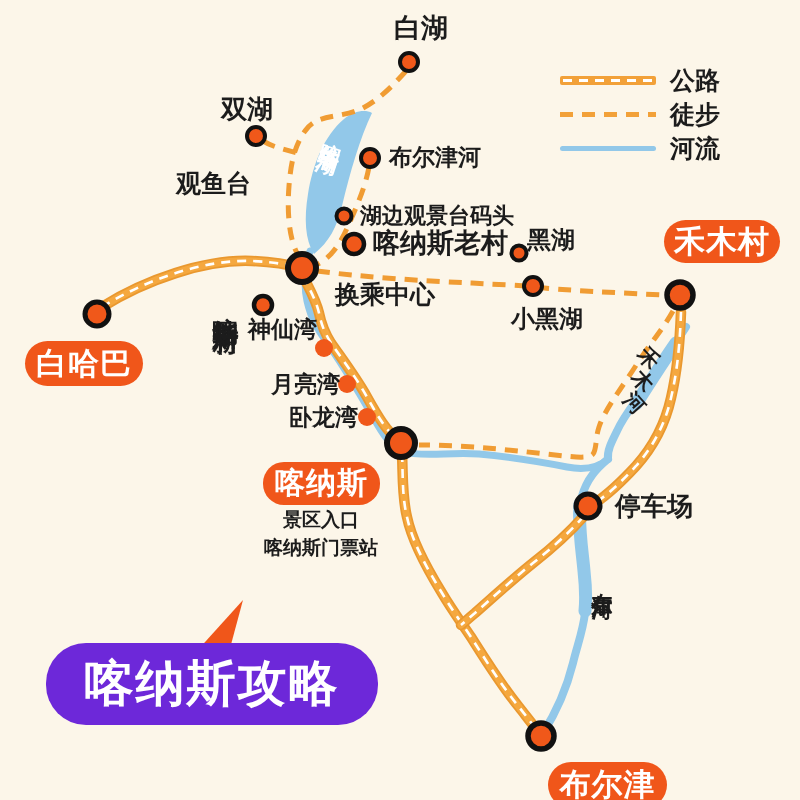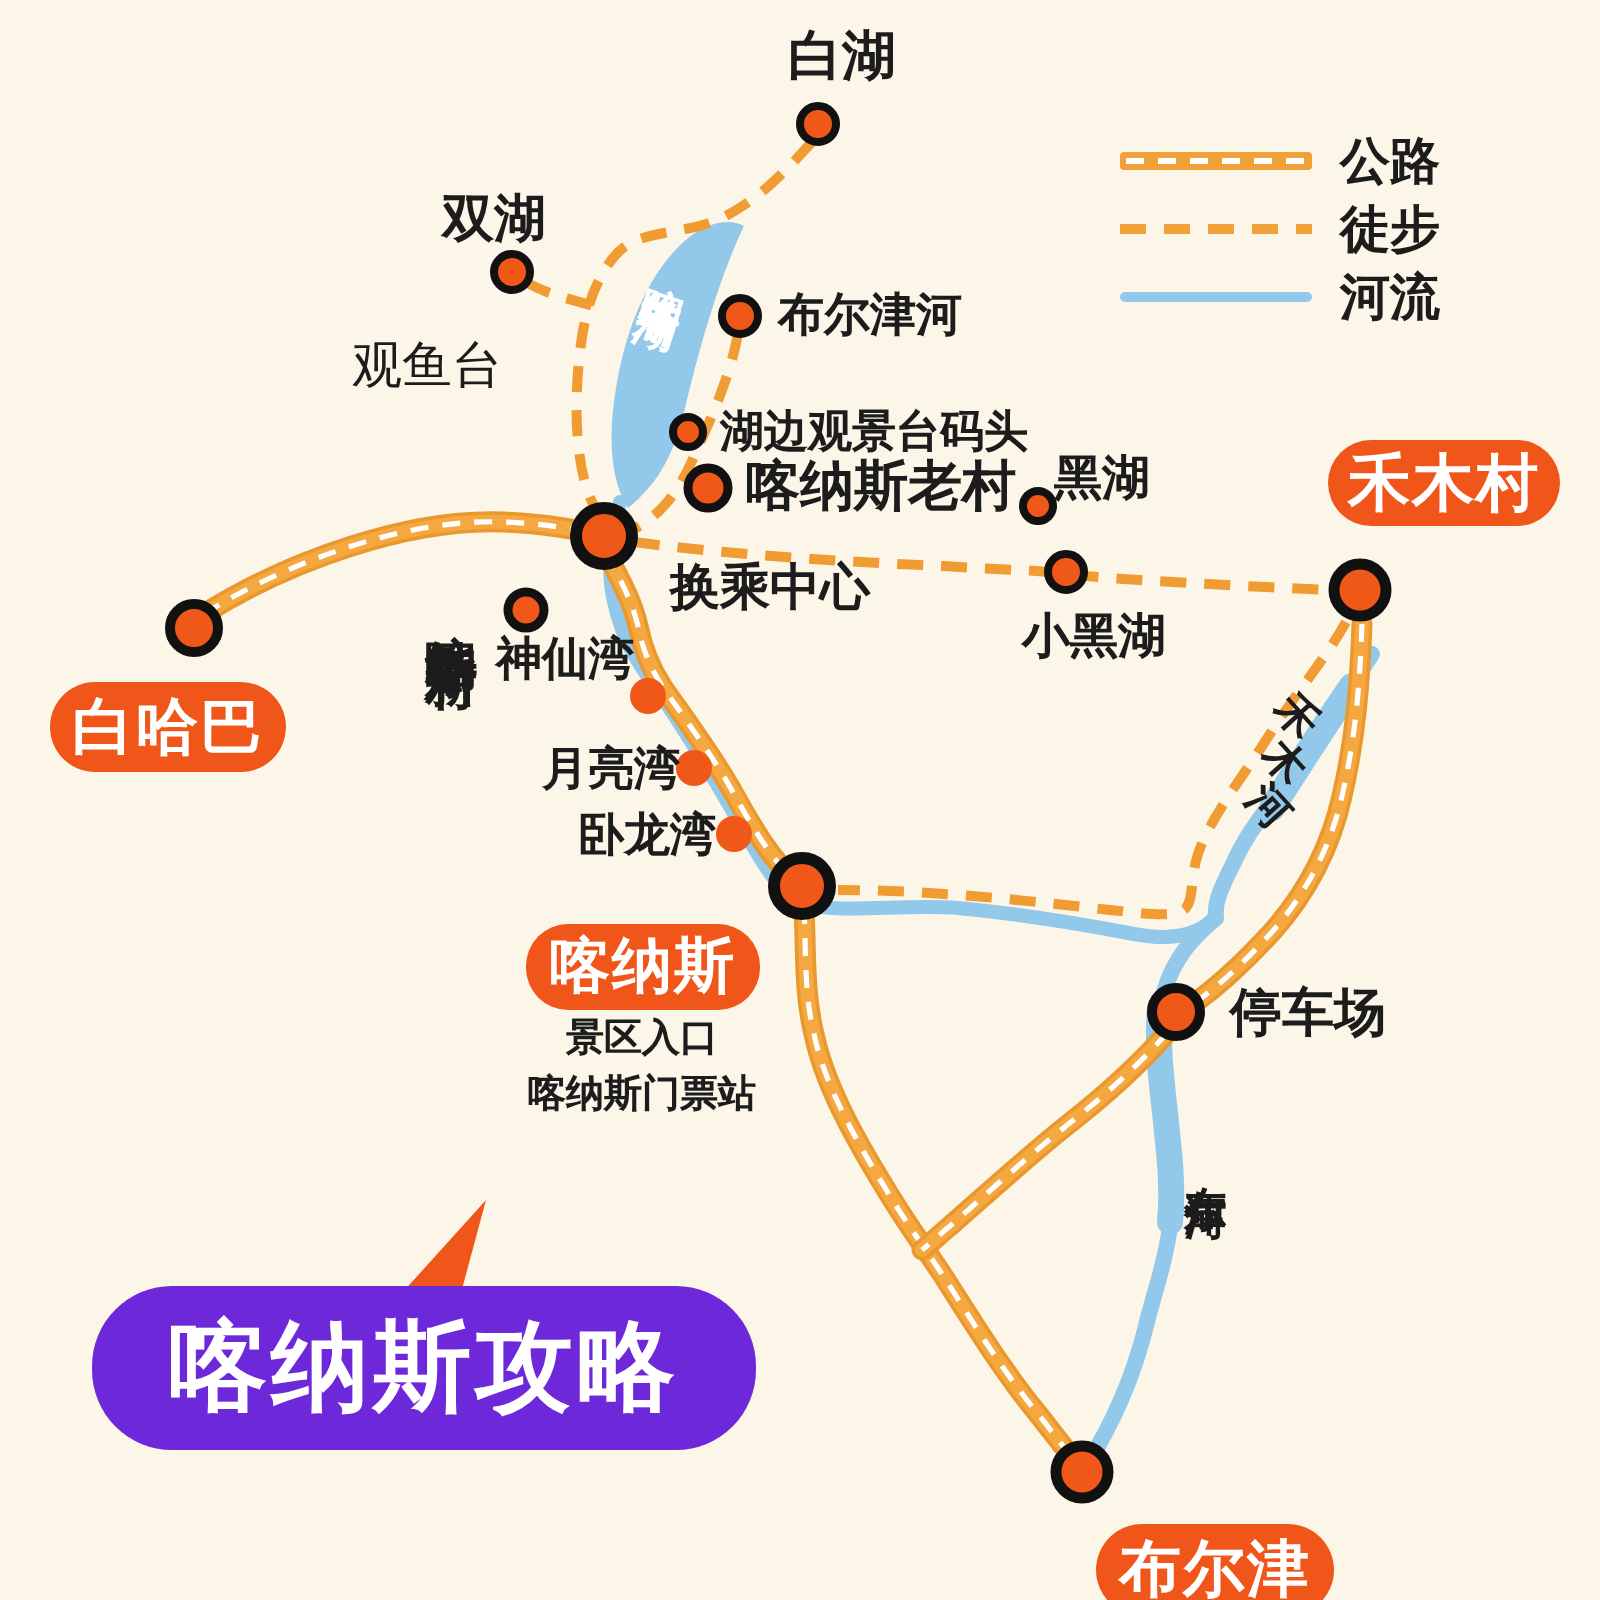--- a/index.html
+++ b/index.html
@@ -125,21 +125,21 @@
     <div class="legend-label">徒步</div>
   </div>
   <div class="legend-row">
     <div class="sw sw-river"></div>
     <div class="legend-label">河流</div>
   </div>
 </div>
 
 <div class="lbl" style="left:394px;top:14px;font-size:27px;font-weight:800;">白湖</div>
 <div class="lbl" style="left:221px;top:95px;font-size:26px;font-weight:800;">双湖</div>
-<div class="lbl" style="left:176px;top:170px;font-size:25px;font-weight:400;">观鱼台</div>
+<div class="lbl" style="left:176px;top:170px;font-size:25px;font-weight:700;">观鱼台</div>
 <div class="lbl" style="left:389px;top:145px;font-size:23px;">布尔津河</div>
 <div class="lbl" style="left:360px;top:204px;font-size:22px;">湖边观景台码头</div>
 <div class="lbl major" style="left:373px;top:229px;font-size:27px;">喀纳斯老村</div>
 <div class="lbl major" style="left:335px;top:281px;font-size:25px;">换乘中心</div>
 <div class="lbl" style="left:527px;top:227px;font-size:24px;font-weight:800;">黑湖</div>
 <div class="lbl" style="left:511px;top:306px;font-size:24px;font-weight:800;">小黑湖</div>
 <div class="lbl major vert" style="left:212px;top:296px;font-size:26px;">喀纳斯新村</div>
 <div class="lbl" style="left:248px;top:317px;font-size:23px;">神仙湾</div>
 <div class="lbl" style="left:271px;top:372px;font-size:23px;">月亮湾</div>
 <div class="lbl" style="left:289px;top:405px;font-size:23px;">卧龙湾</div>

